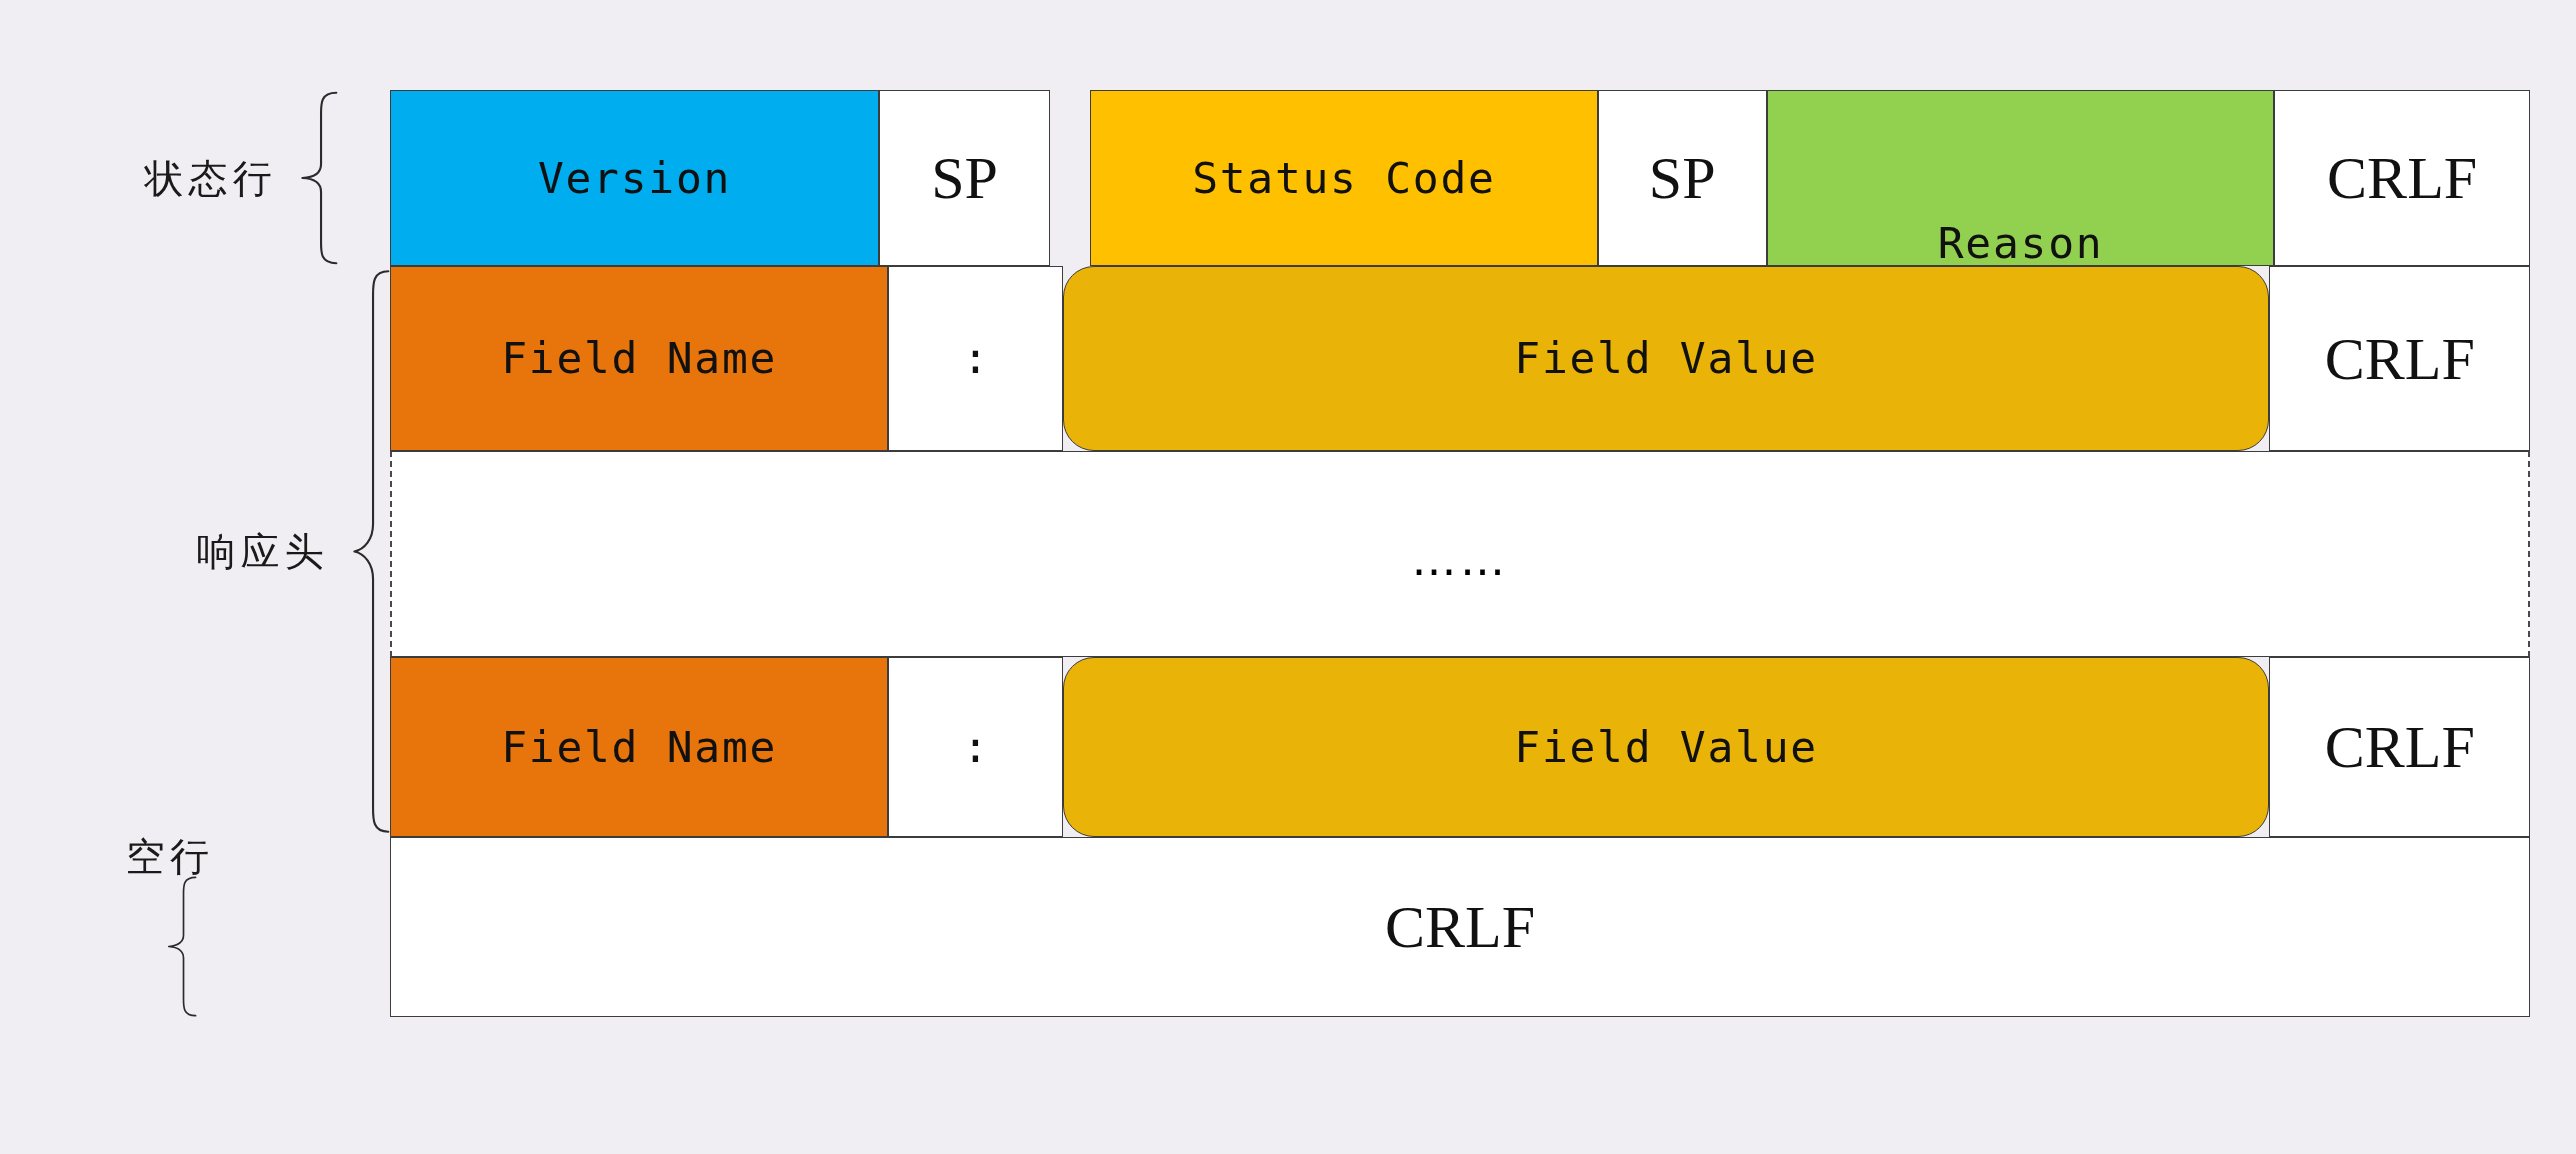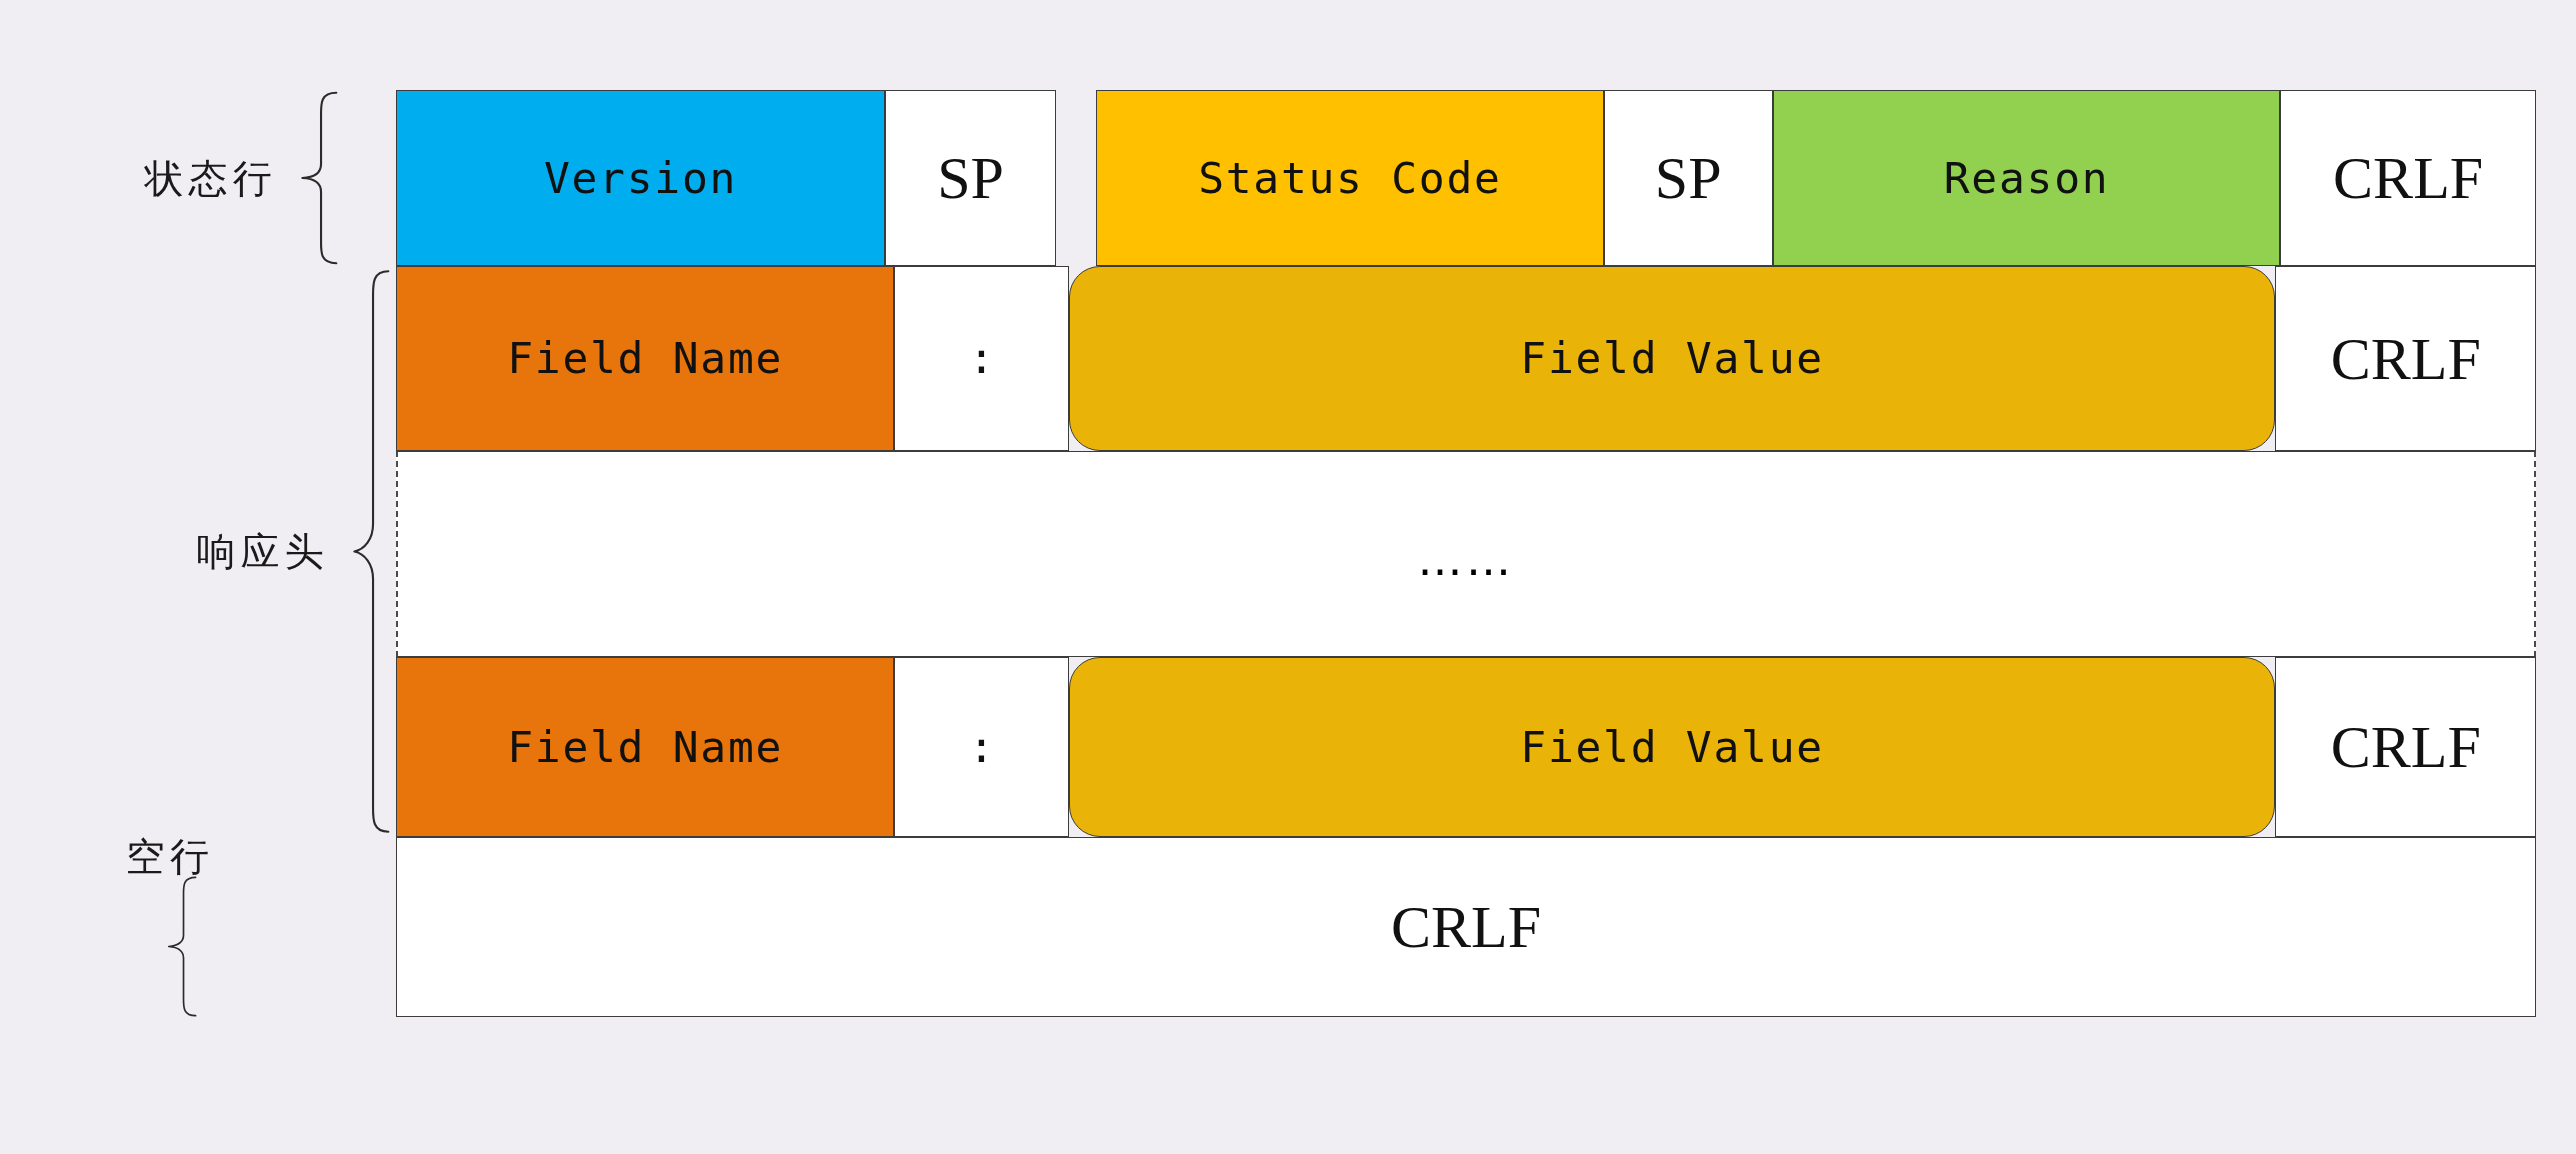--- a/index.html
+++ b/index.html
@@ -45,21 +45,21 @@
   
   #table {
     position: absolute;
     left: 362px;
     top: 90px;
     width: 2160px;
     height: 927px;
   }
   .row {
     position: absolute;
-    left: 14px;
+    left: 8px;
     width: 100%;
     display: flex;
     box-sizing: border-box;
     padding-left: 20px;
   }
   .cell {
     box-sizing: border-box;
     border: 1.7px solid #3c3c3c;
     display: flex;
     align-items: center;
@@ -147,21 +147,21 @@
       </div>
       <div class="cell serif c-white" style="width:176px;">
         <span>SP</span>
       </div>
       <div class="cell mono c-status" style="width:522px;margin-left:40px;">
         <span>Status Code</span>
       </div>
       <div class="cell serif c-white" style="width:174px;">
         <span>SP</span>
       </div>
-      <div class="cell mono c-reason" style="width:522px;">
+      <div class="cell mono c-reason" style="width:522px;align-items:flex-end;">
         <span>Reason</span>
       </div>
       <div class="cell serif c-white" style="width:263px;">
         <span>CRLF</span>
       </div>
     </div>
 
     <div class="row" style="top:176px; height:185px;">
       <div class="cell mono c-fieldname" style="width:503px;">
         <span>Field Name</span>

